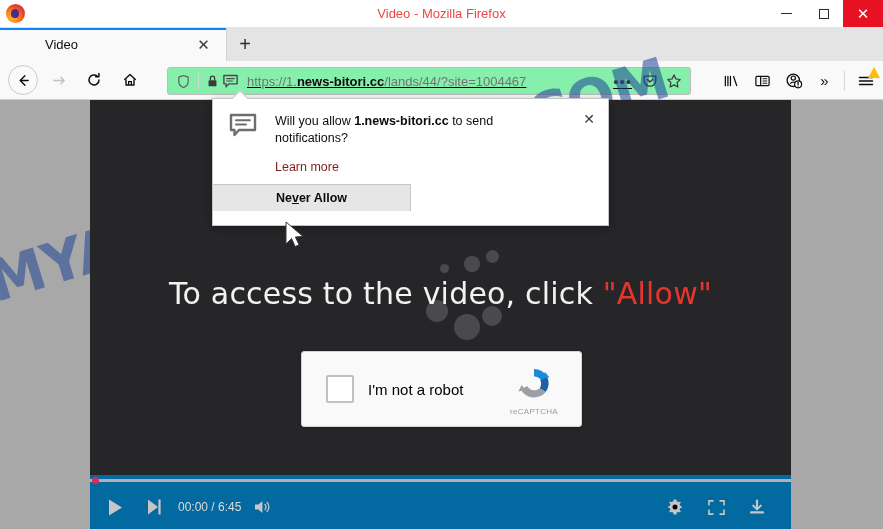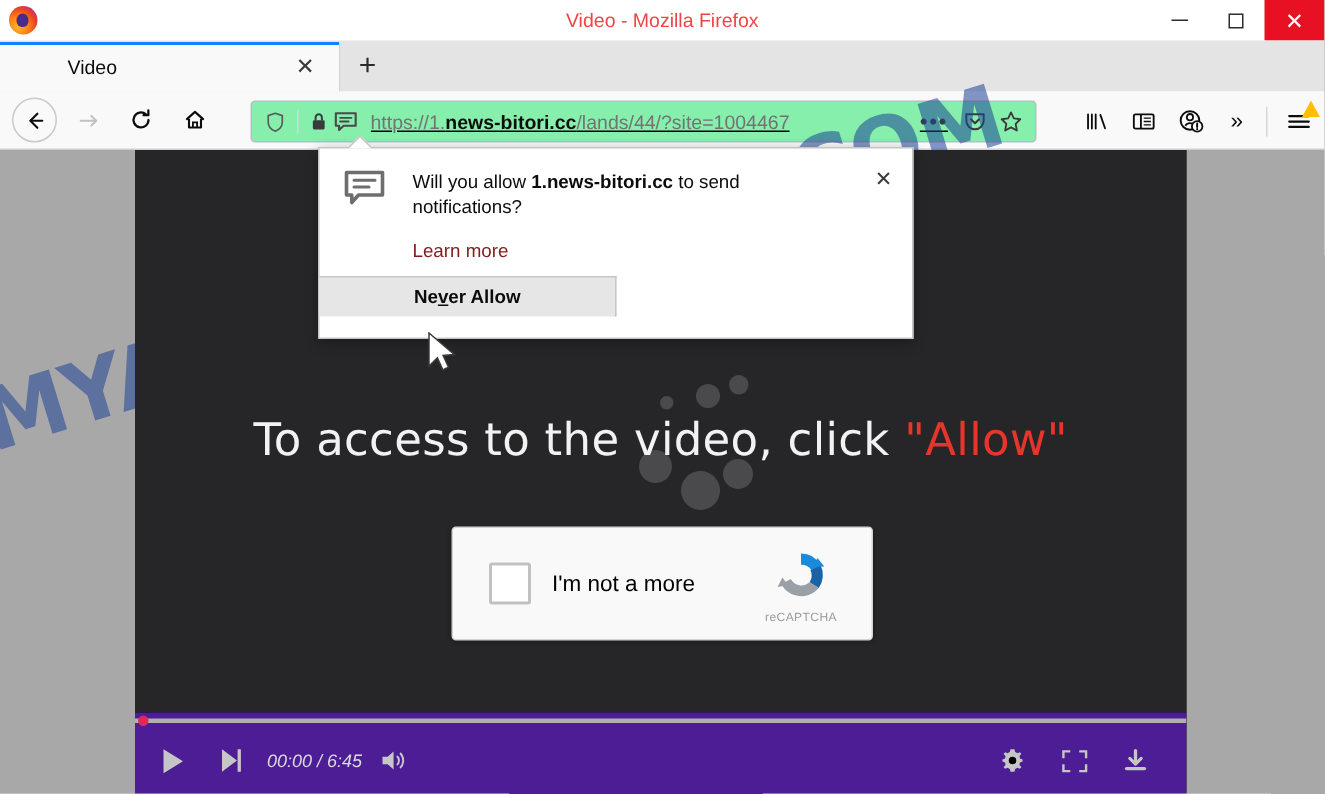--- a/index.html
+++ b/index.html
@@ -168,22 +168,21 @@
   .rc-brand {
     position: absolute; right: 14px; top: 10px;
     width: 66px; text-align: center;
   }
   .rc-logo { width: 44px; height: 44px; margin: 0 auto; position: relative; }
   .rc-brandtext { font-size: 8px; color: #9a9a9a; letter-spacing: 0.3px; margin-top: 1px; }
 
   
   .controls {
     position: absolute; left: 0; bottom: 0; width: 701px; height: 54px;
-    background: #4c1d95;
-    font-style: italic;
+    background: #0369a1;
   }
   .progress-area { position: absolute; left: 0; top: 0; width: 701px; height: 10px; }
   .progress-track {
     position: absolute; left: 0; top: 4px; width: 701px; height: 3px; background: #b0b0b0;
   }
   .progress-head {
     position: absolute; left: 2px; top: 2px; width: 7px; height: 7px;
     border-radius: 50%; background: #e0295b;
   }
   .ctrl-row { position: absolute; left: 0; top: 10px; width: 701px; height: 44px; display: flex; align-items: center; }
@@ -399,21 +398,21 @@
           <span class="dot" style="left:44px; top:6px;  width:16px; height:16px;"></span>
           <span class="dot" style="left:66px; top:0px;  width:13px; height:13px;"></span>
           <span class="dot" style="left:62px; top:56px; width:20px; height:20px;"></span>
           <span class="dot" style="left:20px; top:14px; width:9px;  height:9px;"></span>
         </div>
 
         <div class="headline"><span>To access to the video, click </span><span class="allow">"Allow"</span></div>
 
         <div class="recaptcha">
           <div class="rc-check"></div>
-          <div class="rc-label">I'm not a more</div>
+          <div class="rc-label">I'm not a robot</div>
           <div class="rc-brand">
             <div class="rc-logo">
               <svg width="44" height="44" viewBox="0 0 44 44">
                 <path d="M22 7 a15 15 0 0 1 13 7.6 l-6 3.6 A8 8 0 0 0 22 14.5 Z" fill="#1c8adb"></path>
                 <path d="M35 14.6 a15 15 0 0 1 -1.2 15.4 l-6.1 -3.8 a8 8 0 0 0 0.6 -8 Z" fill="#1a62a8"></path>
                 <path d="M33.8 30 a15 15 0 0 1 -24.9 -2.6 l6.3 -3.4 a8 8 0 0 0 12.5 2.2 Z" fill="#9aa0a6"></path>
                 <path d="M33 10 l4.5 5.6 l-7.2 0.6 Z" fill="#1c8adb"></path>
                 <path d="M9.6 23 l-3.2 6.4 l7-1.3 Z" fill="#9aa0a6"></path>
               </svg>
             </div>

